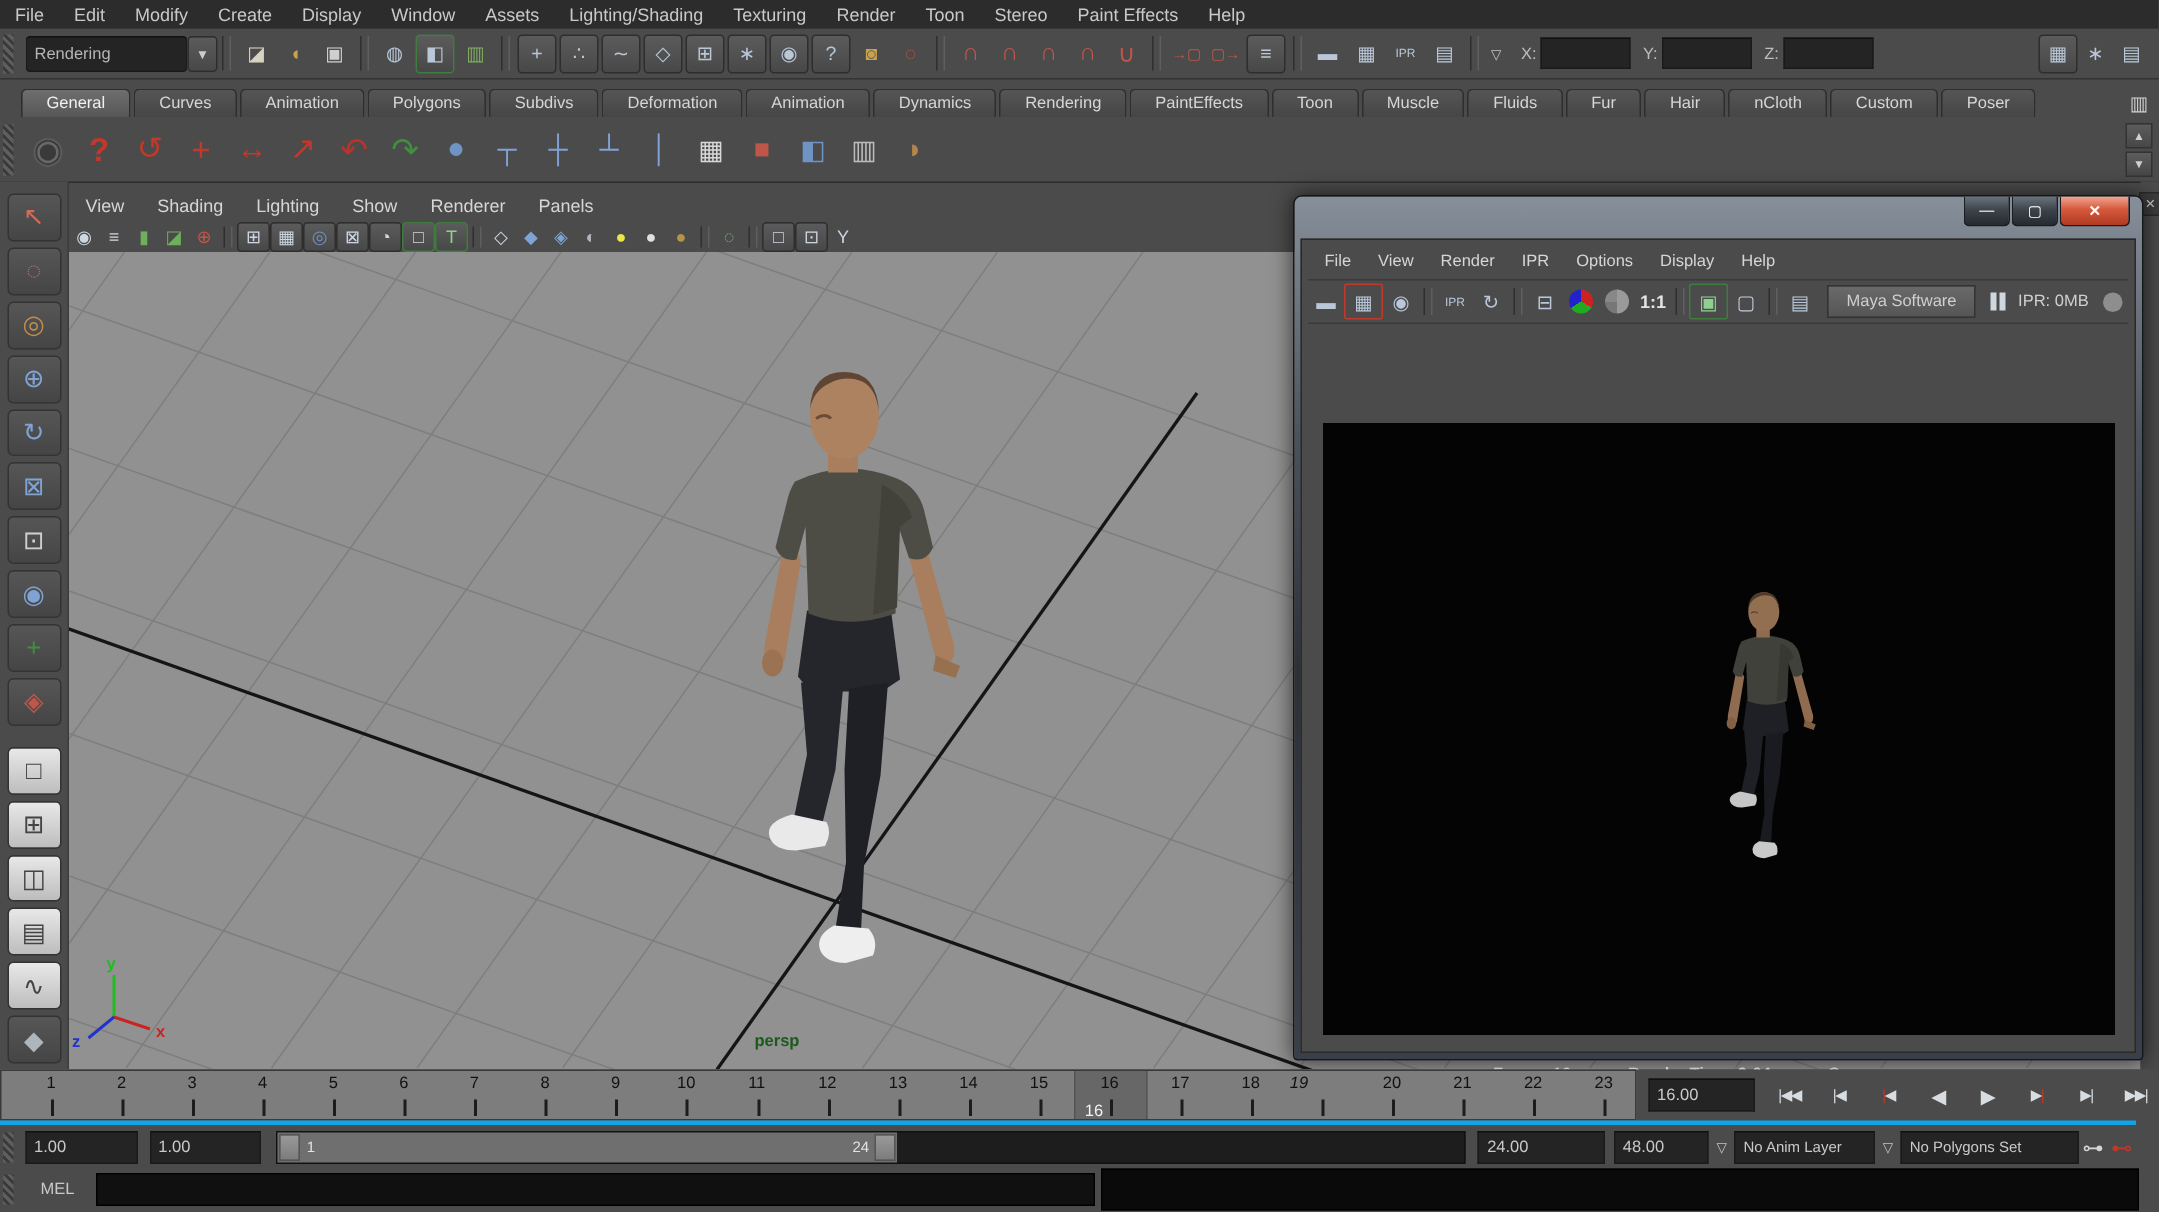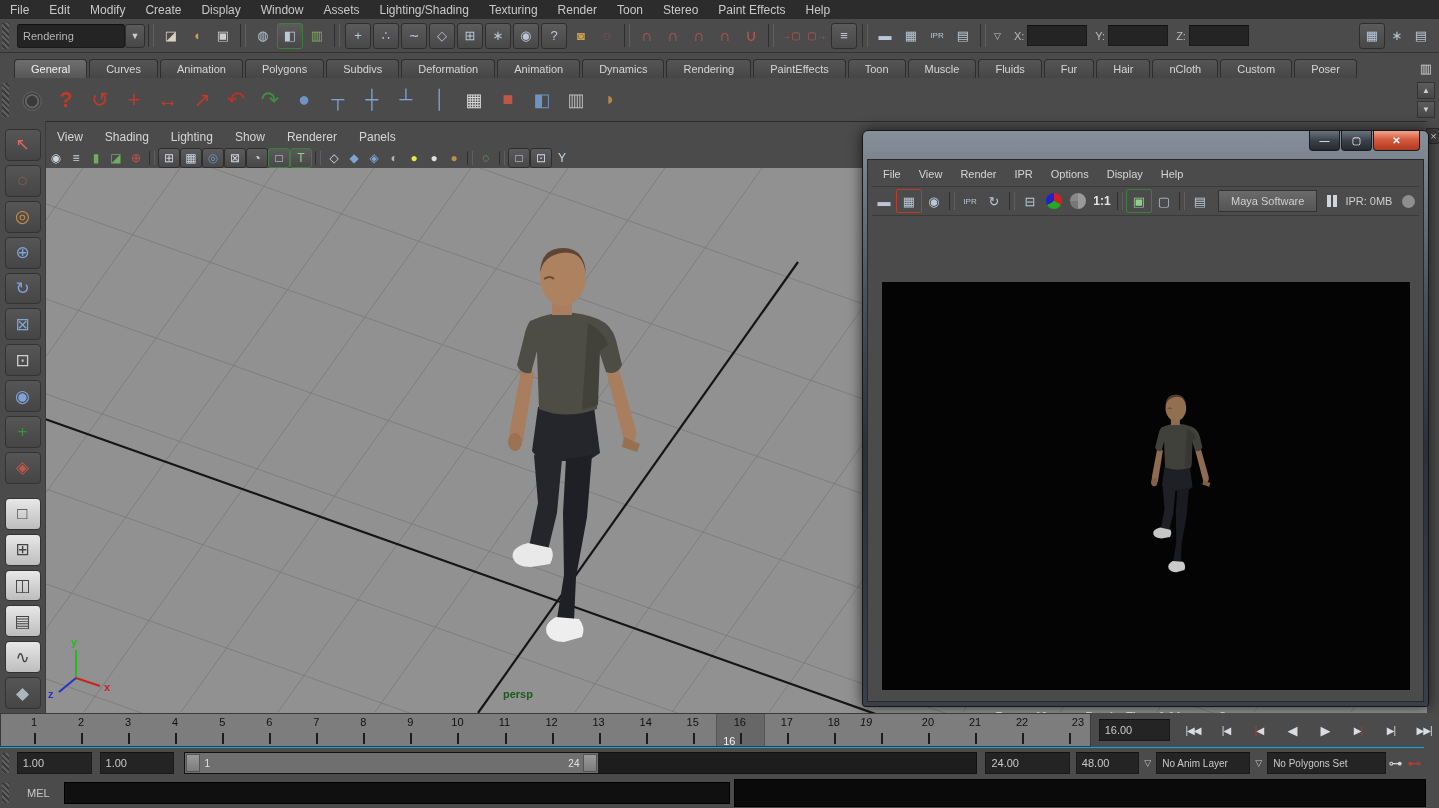--- a/index.html
+++ b/index.html
@@ -93,21 +93,21 @@
       border-left:1px solid #555;border-right:1px solid #555;}
   #curFrameLbl{position:absolute;bottom:1px;left:6px;color:#f2f2f2;font-size:11px;}
   #curTimeField{width:62px;height:20px;margin:0 8px;}
   #playbtns{display:flex;gap:3px;}
   .pbtn{min-width:24px;height:22px;padding:0 3px;display:flex;align-items:center;justify-content:center;
       color:#d8dde2;font-size:10px;letter-spacing:-1px;cursor:pointer;}
   .pbtn.key{color:#d8dde2;}
   .pbtn.key b{color:#c0392b;font-weight:normal;}
   
   #rangerow{left:0;top:747px;width:1424px;height:30px;background:#4b4b4b;display:flex;
-      align-items:center;border-top:1px solid #0ea5e9;}
+      align-items:center;border-top:3px solid #0ea5e9;}
   #rangetrack{position:relative;width:830px;height:20px;background:#1d1d1d;border:1px solid #111;}
   #rangebar{position:absolute;left:0;top:0;width:413px;height:100%;background:#6f6f6f;display:flex;
       align-items:center;justify-content:space-between;}
   .rhandle{width:12px;height:16px;background:linear-gradient(#9a9a9a,#7c7c7c);border:1px solid #555;margin:0 1px;}
   .rlab{color:#e3e3e3;font-size:10px;}
   #rangebar .rlab.left{margin-left:3px;}
   #rangebar .rlab.right{margin-right:3px;}
   .ddarrow{color:#c5c5c5;font-size:9px;margin:0 5px;}
   .keyic{font-size:14px;color:#d5d5d5;width:20px;height:20px;}
   .keyic.red{color:#c0392b;}
@@ -494,21 +494,21 @@
       <span class="fnum" style="left: 817.85px;">18</span>
       <span class="ftick" style="left: 832.85px;"></span>
       <span class="fnum" style="left: 850px; font-style: italic;">19</span>
       <span class="ftick" style="left: 879.9px;"></span>
       <span class="fnum" style="left: 911.95px;">20</span>
       <span class="ftick" style="left: 926.95px;"></span>
       <span class="fnum" style="left: 959px;">21</span>
       <span class="ftick" style="left: 974px;"></span>
       <span class="fnum" style="left: 1006.05px;">22</span>
       <span class="ftick" style="left: 1021.05px;"></span>
-      <span class="fnum" style="left: 1053.1px; text-align: right;">23</span>
+      <span class="fnum" style="left: 1053.1px;">23</span>
       <span class="ftick" style="left: 1068.1px;"></span>
     </div>
   <div id="curTimeField" class="field">16.00</div>
   <div id="playbtns">
     <div class="pbtn">|◀◀</div>
     <div class="pbtn">|◀</div>
     <div class="pbtn key">
         <b>|</b>
         <span>◀</span>
       </div>

